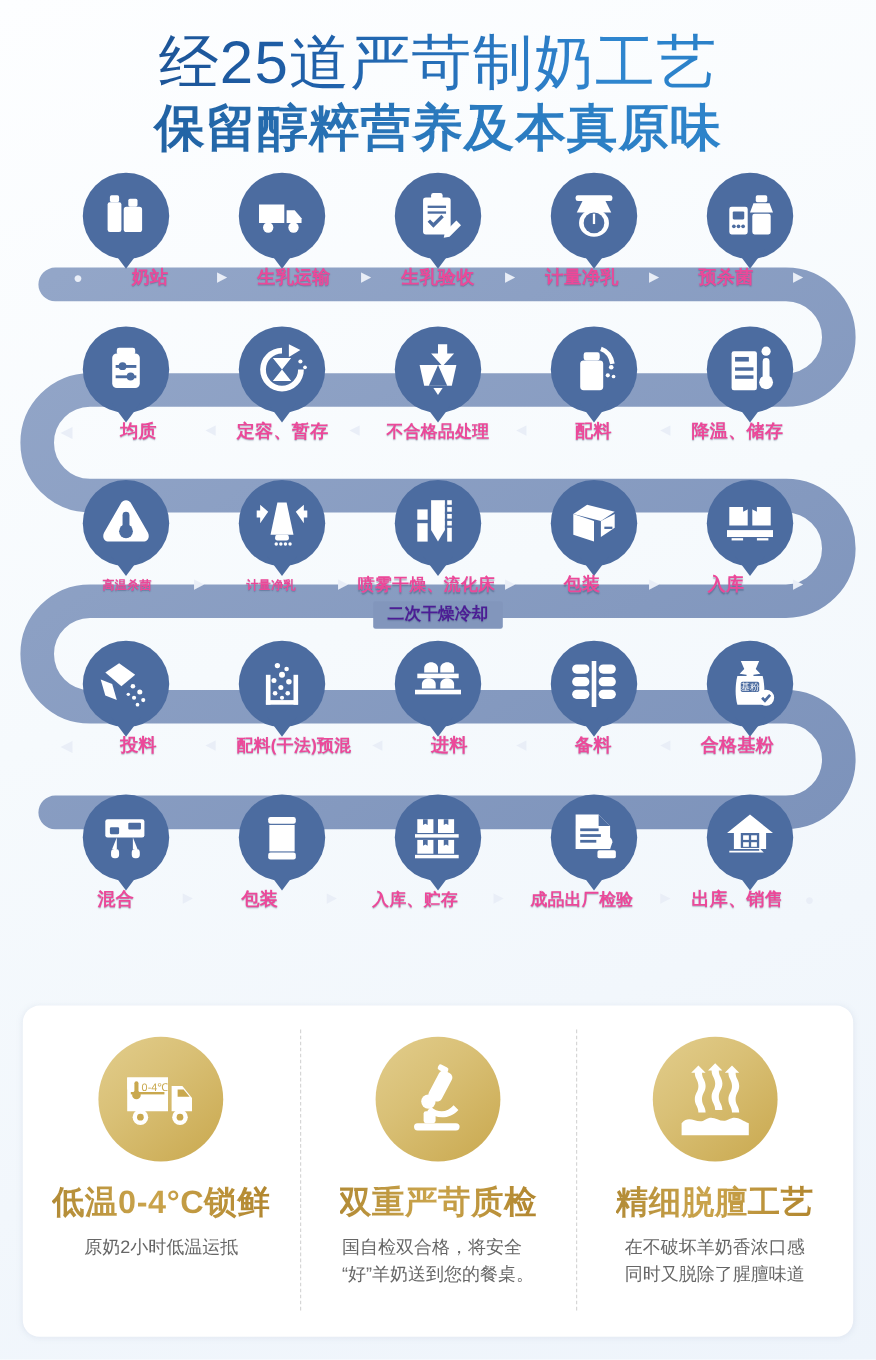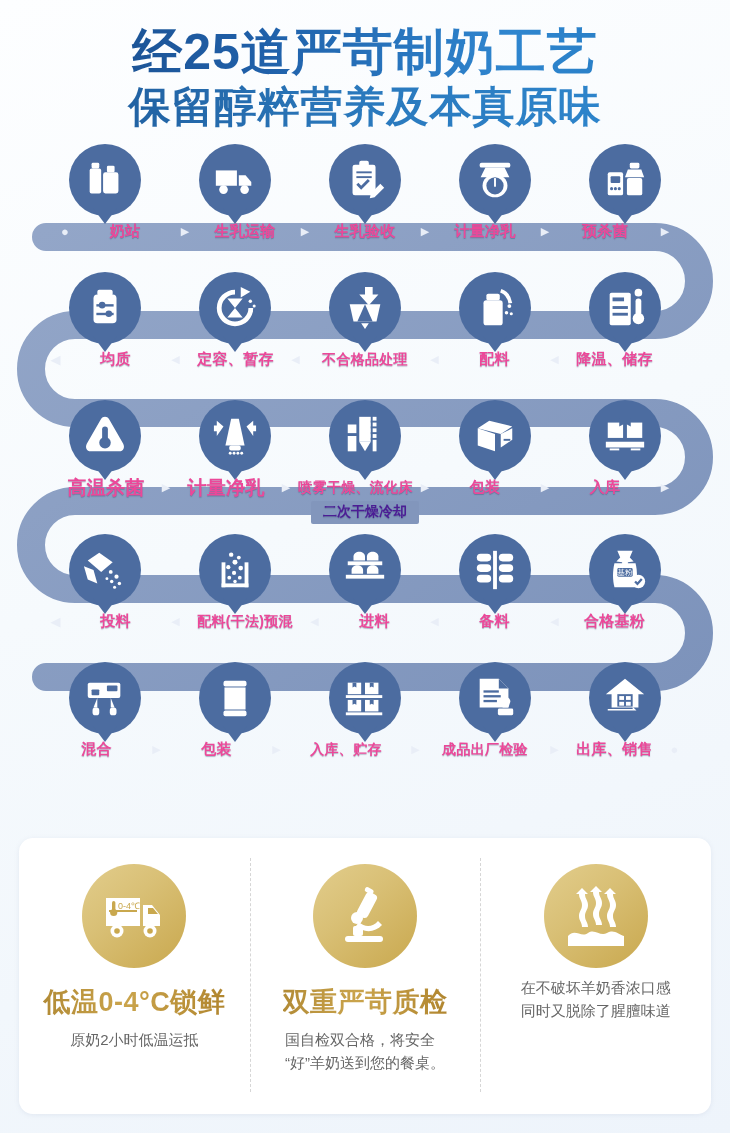--- a/index.html
+++ b/index.html
@@ -6,21 +6,21 @@
   html,body { width:730px; height:1133px; }
   body {
     font-family:"Liberation Sans","DejaVu Sans",sans-serif;
     background:linear-gradient(160deg,#fdfeff 0%,#f6fafd 45%,#eef4fb 100%);
     position:relative; overflow:hidden;
   }
 
   
   #title-block { text-align:center; padding-top:24px; }
   .title-line1 {
-    font-size:50px; font-weight:bold; letter-spacing:1px;
+    font-size:50px; font-weight:normal; letter-spacing:1px;
     background:linear-gradient(90deg,#1a4a86 0%,#1f5fa8 35%,#2f86cf 70%,#2277bd 100%);
     -webkit-background-clip:text; background-clip:text;
     -webkit-text-fill-color:transparent; color:#1f5fa8;
     line-height:1.12;
   }
   .title-line2 {
     font-size:42px; font-weight:bold; letter-spacing:1px;
     background:linear-gradient(90deg,#1d5695 0%,#2a79bd 50%,#2f8ad2 100%);
     -webkit-background-clip:text; background-clip:text;
     -webkit-text-fill-color:transparent; color:#2a79bd;
@@ -59,21 +59,21 @@
     width:101px; text-align:center; color:#ec4899;
     font-size:15px; font-weight:bold; letter-spacing:.3px;
     text-shadow:0 1px 1px rgba(40,60,95,.35); pointer-events:auto;
   }
   .bar .sep {
     width:19px; text-align:center; color:#e9eef7; font-size:11px;
     line-height:1; pointer-events:auto;
   }
   .bar .dot { width:19px; text-align:center; color:#e9eef7; font-size:13px; line-height:1; }
   .bar .cell.wide { width:120px; font-size:14px; }
-  .bar .cell.narrow { font-size:19px;font-family:Liberation Mono, monospace; }
+  .bar .cell.narrow { font-size:10px;font-family:Liberation Mono, monospace; }
 
   .sublabel {
     position:absolute; top:107px; left:50%; transform:translateX(-50%);
     background:#8296bc; color:#4c1d95; font-size:14px; font-weight:bold;
     padding:2px 12px 3px; border-radius:2px; white-space:nowrap;
     text-shadow:0 1px 1px rgba(40,60,95,.3); z-index:5;
   }
 
   
   #bottom-card {
@@ -714,17 +714,18 @@
 
   <div class="feature">
     <div class="gold-circle">
       <svg viewBox="0 0 72 72" fill="#fff">
         <path d="M22 8l6 6h-3c0 5 3 6 3 11s-3 6-3 11 3 6 3 11h-6c0-5-3-6-3-11s3-6 3-11-3-6-3-11h-3z"></path>
         <path d="M36 6l6 6h-3c0 5 3 6 3 11s-3 6-3 11 3 6 3 11h-6c0-5-3-6-3-11s3-6 3-11-3-6-3-11h-3z"></path>
         <path d="M50 8l6 6h-3c0 5 3 6 3 11s-3 6-3 11 3 6 3 11h-6c0-5-3-6-3-11s3-6 3-11-3-6-3-11h-3z"></path>
         <path d="M8 56c7-8 13 2 20-3s12 4 19 0 11 1 17 3v10H8z"></path>
       </svg>
     </div>
+    <h3>精细脱膻工艺</h3>
     <div class="desc" style="white-space:pre-line">在不破坏羊奶香浓口感
 同时又脱除了腥膻味道</div>
   </div>
 
 </div>
 
 </body></html>

